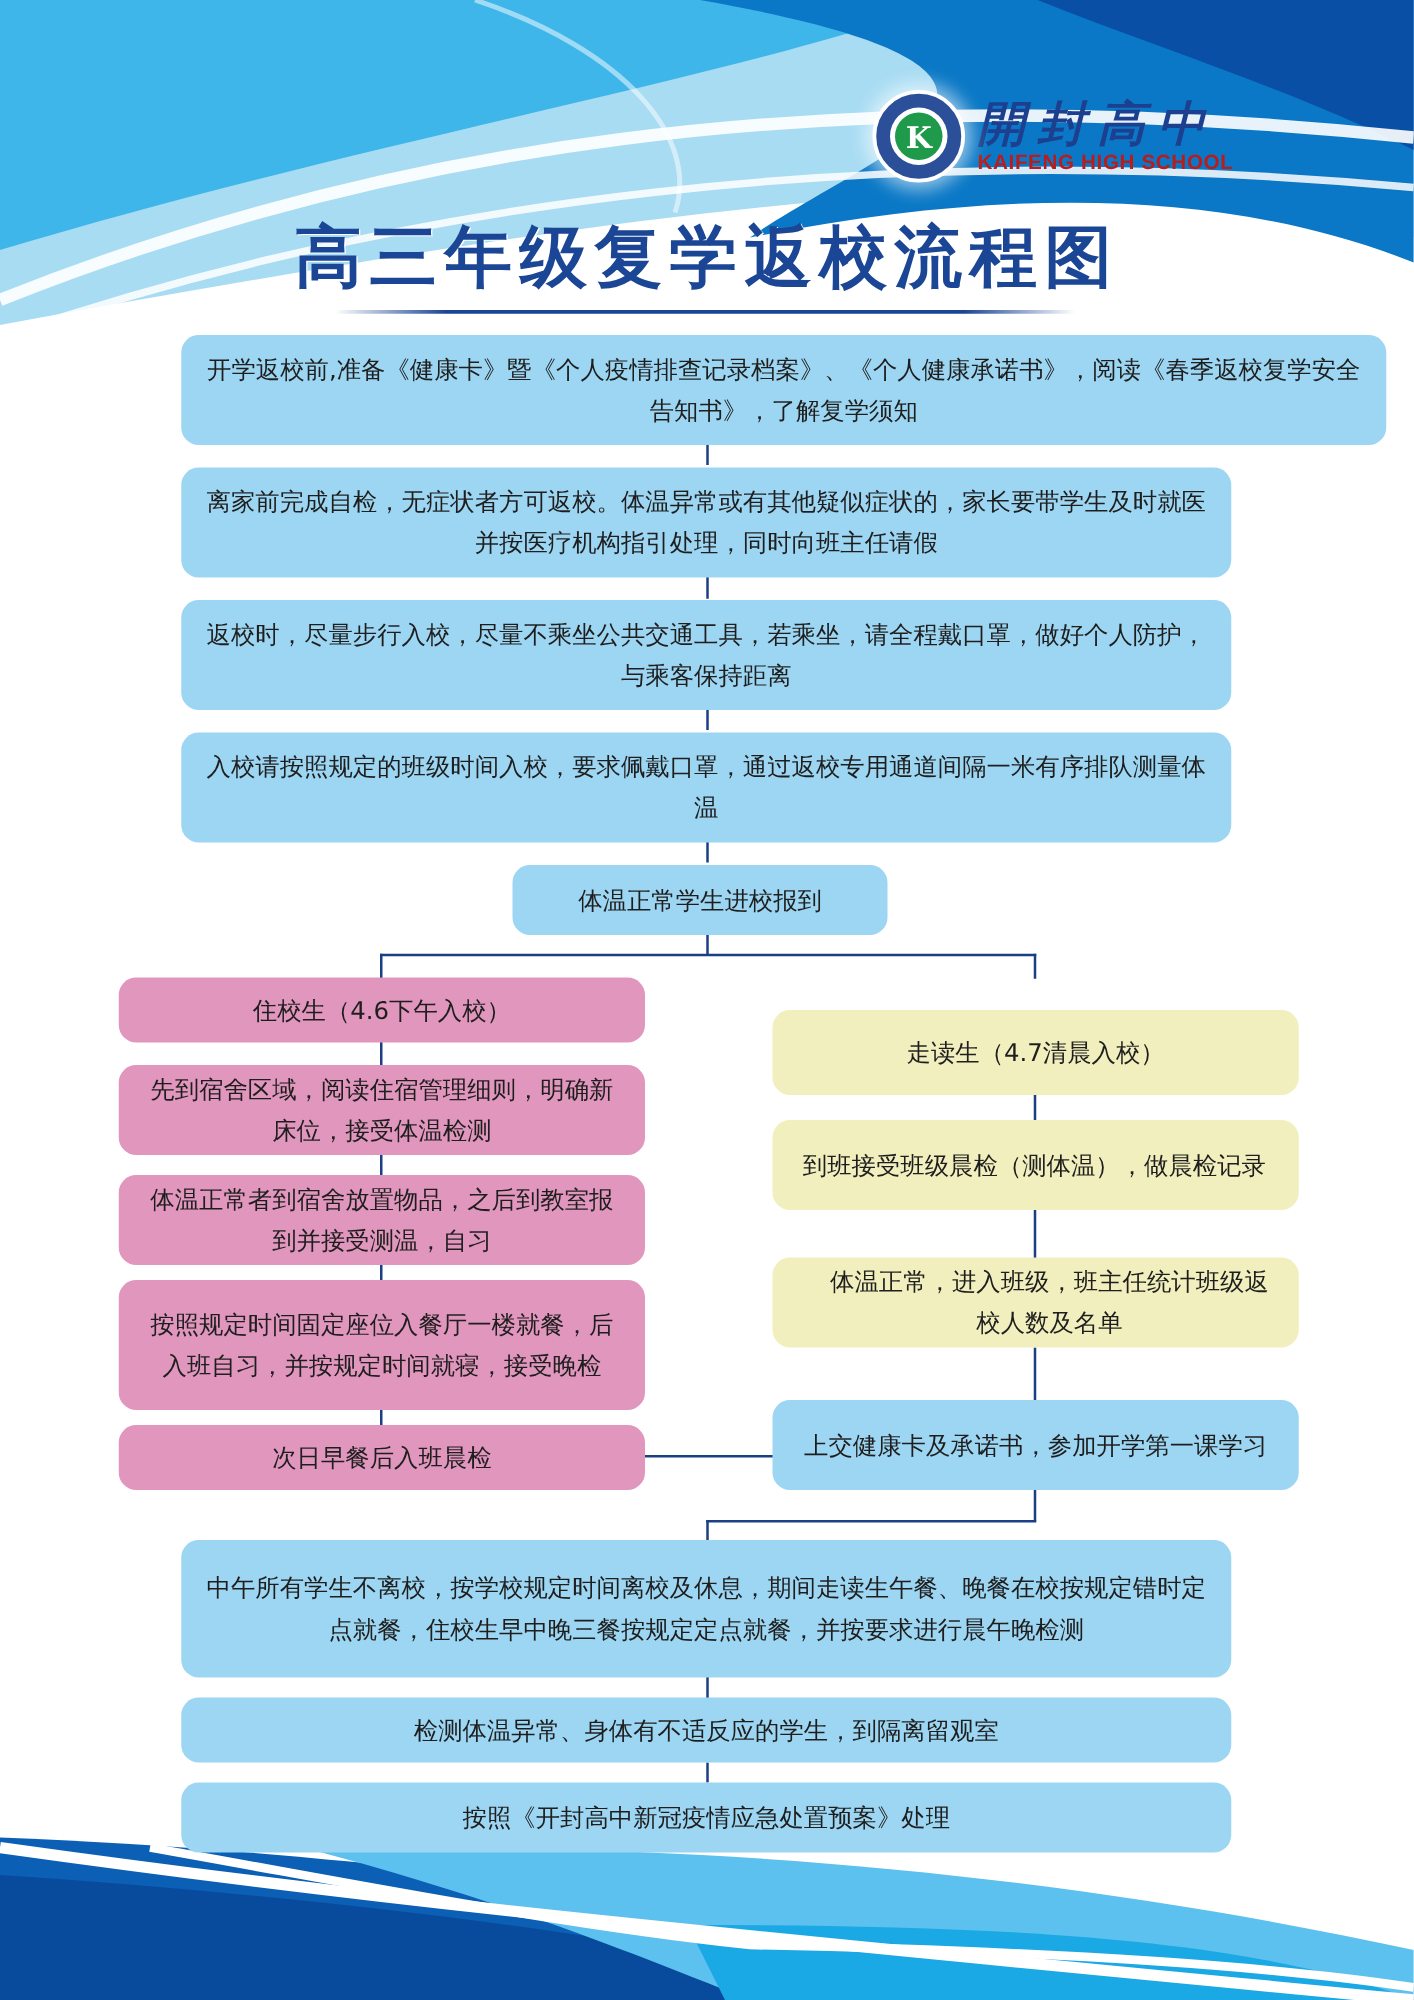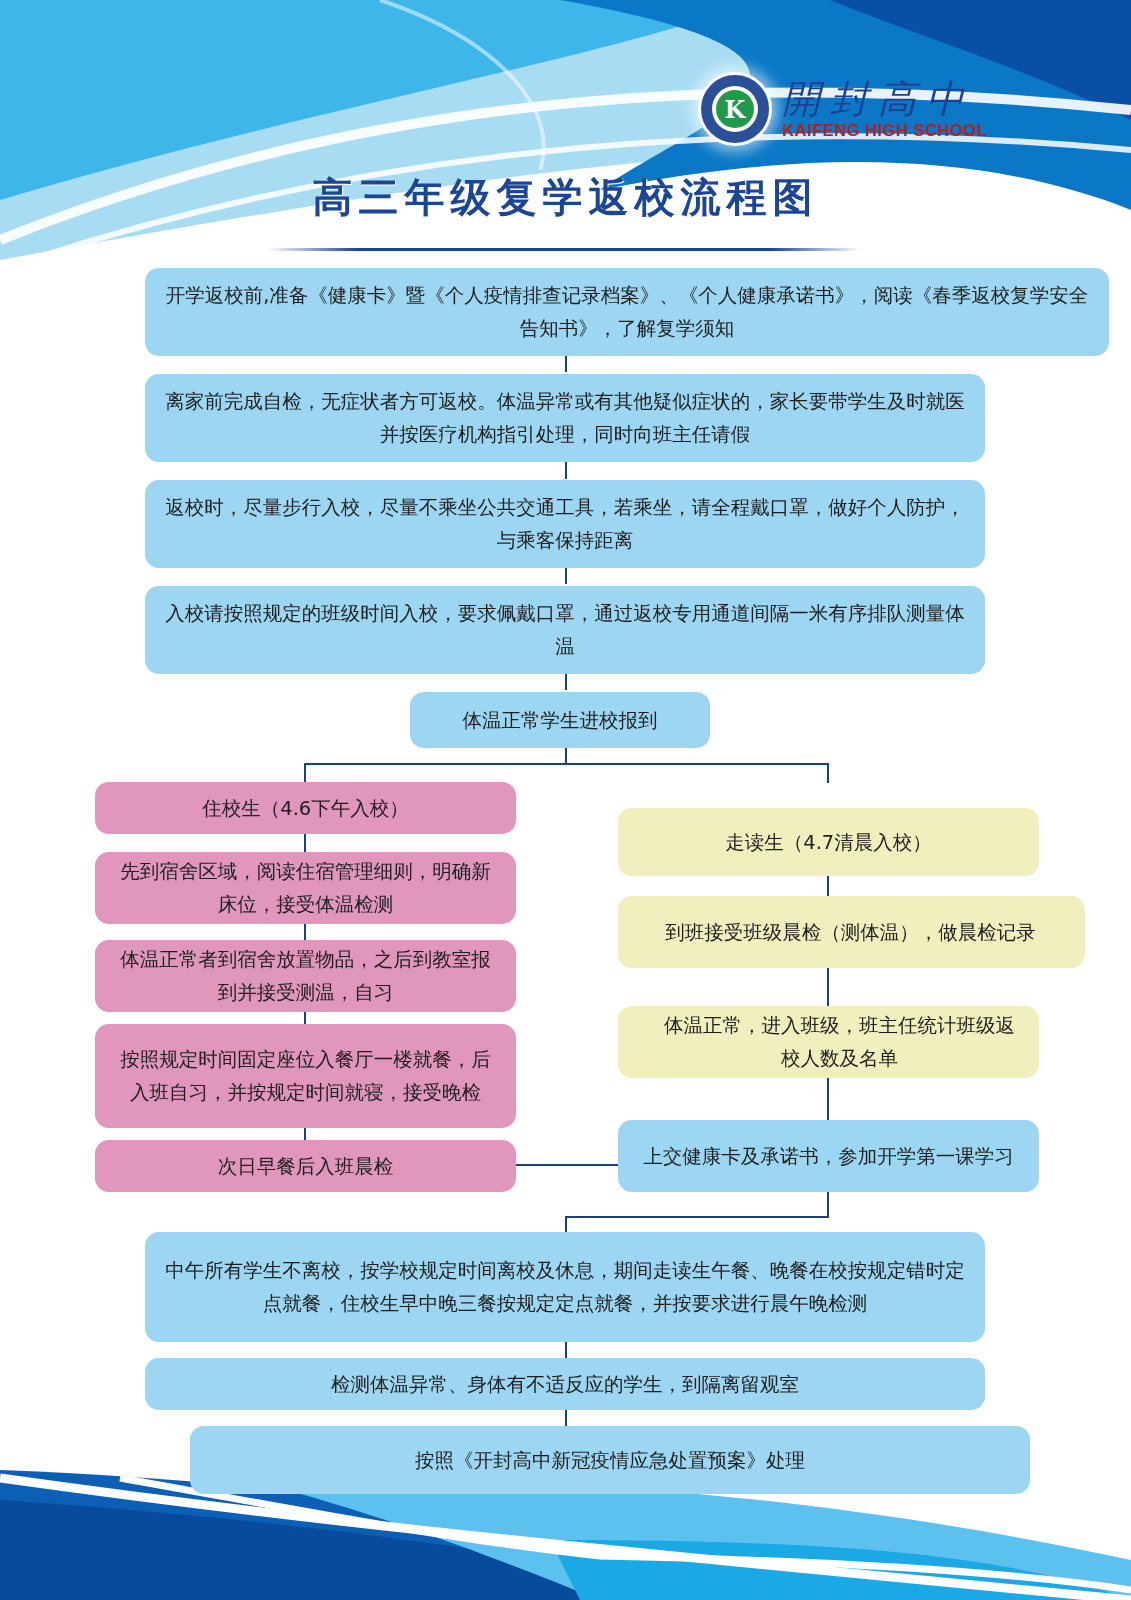--- a/index.html
+++ b/index.html
@@ -23,32 +23,32 @@
     width:46px; height:46px; border-radius:50%; background:#ffffff;
     display:flex; align-items:center; justify-content:center;
   }
   .emblem-core {
     width:38px; height:38px; border-radius:50%; background:#1f9a4b;
     color:#ffffff; font-family:"DejaVu Serif",serif; font-weight:bold; font-size:24px;
     display:flex; align-items:center; justify-content:center;
   }
   .logo-text { margin-left:10px; }
   .logo-cn {
-    font-family:"DejaVu Serif",serif; font-weight:normal; font-style:italic;
+    font-family:"DejaVu Serif",serif; font-weight:bold; font-style:italic;
     color:#1d3f8f; font-size:38px; letter-spacing:10px; line-height:42px;
   }
   .logo-en {
     font-family:"Liberation Sans",sans-serif; font-weight:bold; color:#b91c1c;
     font-size:16.5px; letter-spacing:0.5px; line-height:20px;
   }
 
   
   .title {
     position:absolute; left:0; width:1131px; top:170px; text-align:center;
-    font-family:"DejaVu Serif",serif; font-weight:bold; font-size:40px;
+    font-family:"DejaVu Serif",serif; font-weight:bold; font-size:54px;
     color:#1b4595; letter-spacing:6px; z-index:3;
     text-shadow:1px 1px 0 #ffffff;
   }
   .title-rule {
     position:absolute; left:268px; top:248px; width:592px; height:3px; z-index:3;
     background:linear-gradient(90deg, rgba(27,69,149,0), #1b4595 15%, #1b4595 85%, rgba(27,69,149,0));
   }
 
   
   .box {
@@ -157,33 +157,33 @@
   <div class="box pink" style="left:95px;top:1024px;width:421px;height:104px;">
     <span>按照规定时间固定座位入餐厅一楼就餐，后入班自习，并按规定时间就寝，接受晚检</span>
   </div>
   <div class="box pink" style="left:95px;top:1140px;width:421px;height:52px;justify-content:center;">
     <span>次日早餐后入班晨检</span>
   </div>
 
   <div class="box yellow" style="left:618px;top:808px;width:421px;height:68px;">
     <span>走读生（4.7清晨入校）</span>
   </div>
-  <div class="box yellow" style="left:618px;top:896px;width:467px;height:72px;padding-left:16px;">
+  <div class="box yellow" style="left:618px;top:896px;width:421px;height:72px;padding-left:16px;">
     <span>到班接受班级晨检（测体温），做晨检记录</span>
   </div>
   <div class="box yellow" style="left:618px;top:1006px;width:421px;height:72px;padding-left:40px;">
     <span>体温正常，进入班级，班主任统计班级返校人数及名单</span>
   </div>
   <div class="box blue" style="left:618px;top:1120px;width:421px;height:72px;">
     <span>上交健康卡及承诺书，参加开学第一课学习</span>
   </div>
 
   <div class="box blue" style="left:145px;top:1232px;width:840px;height:110px;">
     <span>中午所有学生不离校，按学校规定时间离校及休息，期间走读生午餐、晚餐在校按规定错时定点就餐，住校生早中晚三餐按规定定点就餐，并按要求进行晨午晚检测</span>
   </div>
   <div class="box blue" style="left:145px;top:1358px;width:840px;height:52px;">
     <span>检测体温异常、身体有不适反应的学生，到隔离留观室</span>
   </div>
-  <div class="box blue" style="left:145px;top:1426px;width:840px;height:68px;margin-left:45px;">
+  <div class="box blue" style="left:145px;top:1426px;width:840px;height:56px;">
     <span>按照《开封高中新冠疫情应急处置预案》处理</span>
   </div>
 
 </div>
 
 </body></html>

